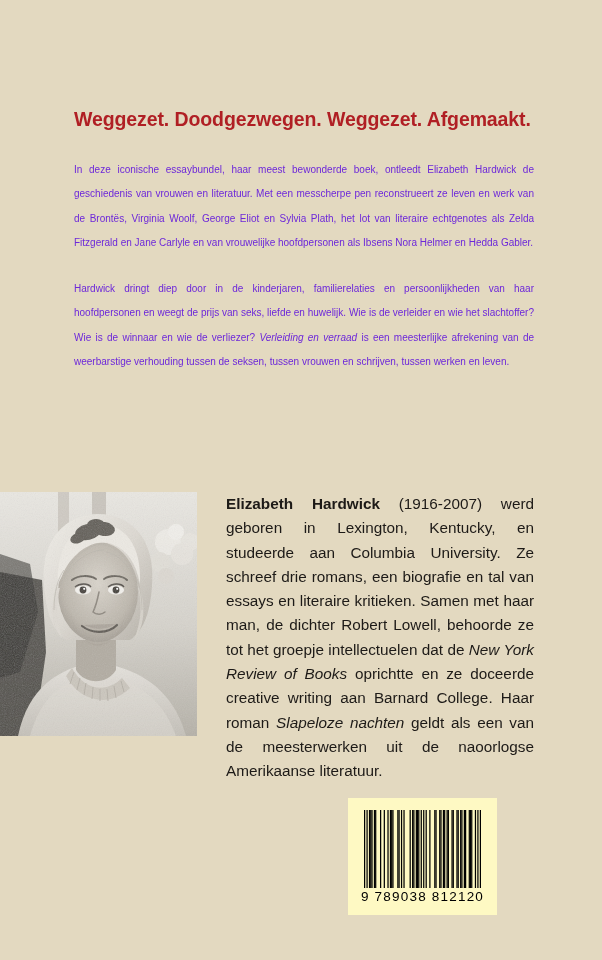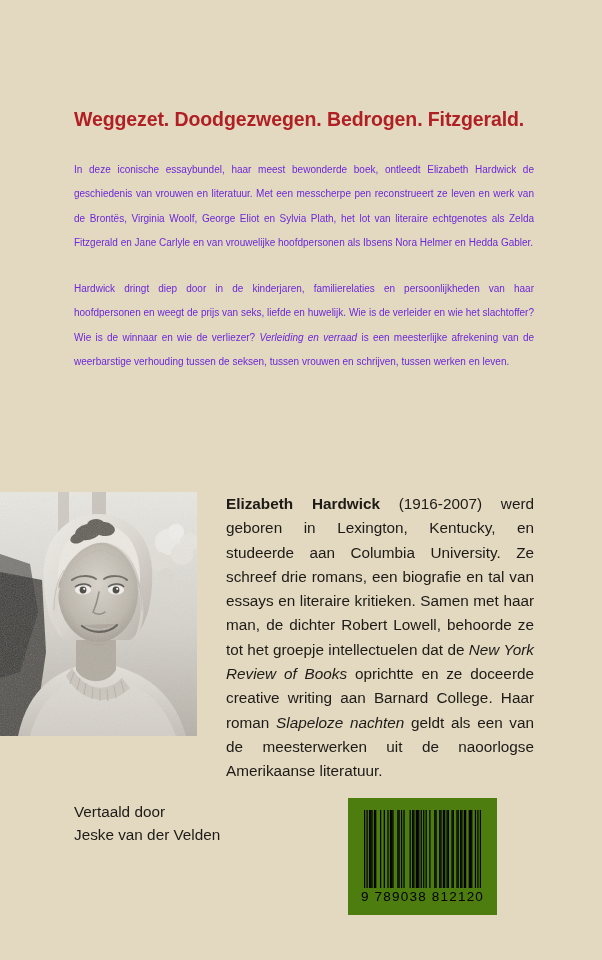--- a/index.html
+++ b/index.html
@@ -122,21 +122,21 @@
     white-space: nowrap;
   }
 
   
   .barcode-box {
     position: absolute;
     left: 348px;
     top: 798px;
     width: 149px;
     height: 117px;
-    background: #4d7c0f;
+    background: #fef9c3;
     box-sizing: border-box;
     padding: 8px 10px 4px 10px;
   }
   .barcode-bars {
     position: relative;
     height: 78px;
     margin: 4px 6px 0 6px;
   }
   .barcode-bars svg {
     display: block;
@@ -151,21 +151,21 @@
     letter-spacing: 1.2px;
     color: #000;
     white-space: nowrap;
   }
 </style>
 </head>
 <body>
 
 <div class="cover">
 
-  <div class="headline">Weggezet. Doodgezwegen. Bedrogen. Fitzgerald.</div>
+  <div class="headline">Weggezet. Doodgezwegen. Weggezet. Afgemaakt.</div>
 
   <div class="blurb">
     <p>In deze iconische essaybundel, haar meest bewonderde boek, ontleedt Elizabeth Hardwick de geschiedenis van vrouwen en literatuur. Met een messcherpe pen reconstrueert ze leven en werk van de Brontës, Virginia Woolf, George Eliot en Sylvia Plath, het lot van literaire echtgenotes als Zelda Fitzgerald en Jane Carlyle en van vrouwelijke hoofdpersonen als Ibsens Nora Helmer en Hedda Gabler.</p>
     <p>Hardwick dringt diep door in de kinderjaren, familierelaties en persoonlijkheden van haar hoofdpersonen en weegt de prijs van seks, liefde en huwelijk. Wie is de verleider en wie het slachtoffer? Wie is de winnaar en wie de verliezer? <i>Verleiding en verraad</i> is een meesterlijke afrekening van de weerbarstige verhouding tussen de seksen, tussen vrouwen en schrijven, tussen werken en leven.</p>
   </div>
 
   <div class="photo">
     <svg viewBox="0 0 197 244" preserveAspectRatio="xMidYMid slice">
       <defs>
         <linearGradient id="bgGrad" x1="0" y1="0" x2="0" y2="1">
@@ -276,24 +276,20 @@
         <path d="M82 134 C92 142 108 142 117 133" stroke="#5f5a53" stroke-width="2.2" fill="none" stroke-linecap="round"></path>
         <path d="M84 133 C93 138 107 138 115 132" fill="#9c948b" opacity="0.5"></path>
 
         <path d="M70 118 C74 140 84 152 98 154 C112 152 122 140 126 118 C122 142 112 152 98 152 C84 152 74 142 70 118 Z" fill="#a29c93" opacity="0.35"></path>
       </g>
     </svg>
   </div>
 
   <div class="bio"><b>Elizabeth Hardwick</b> (1916-2007) werd geboren in Lexington, Kentucky, en studeerde aan Columbia University. Ze schreef drie romans, een biografie en tal van essays en literaire kritieken. Samen met haar man, de dichter Robert Lowell, behoorde ze tot het groepje intellectuelen dat de <i>New York Review of Books</i> oprichtte en ze doceerde creative writing aan Barnard College. Haar roman <i>Slapeloze nachten</i> geldt als een van de meesterwerken uit de naoorlogse Amerikaanse literatuur.</div>
 
-  <div class="translator">
-    <div>Vertaald door</div>
-    <div>Jeske van der Velden</div>
-  </div>
 
   <div class="publisher">
   </div>
 
   <div class="barcode-box">
     <div class="barcode-bars">
       <svg viewBox="0 0 113 78" preserveAspectRatio="none">
         <g id="bars" fill="#000">
             <rect x="0.000" y="0" width="1.189" height="78"></rect>
             <rect x="2.379" y="0" width="1.189" height="78"></rect>

